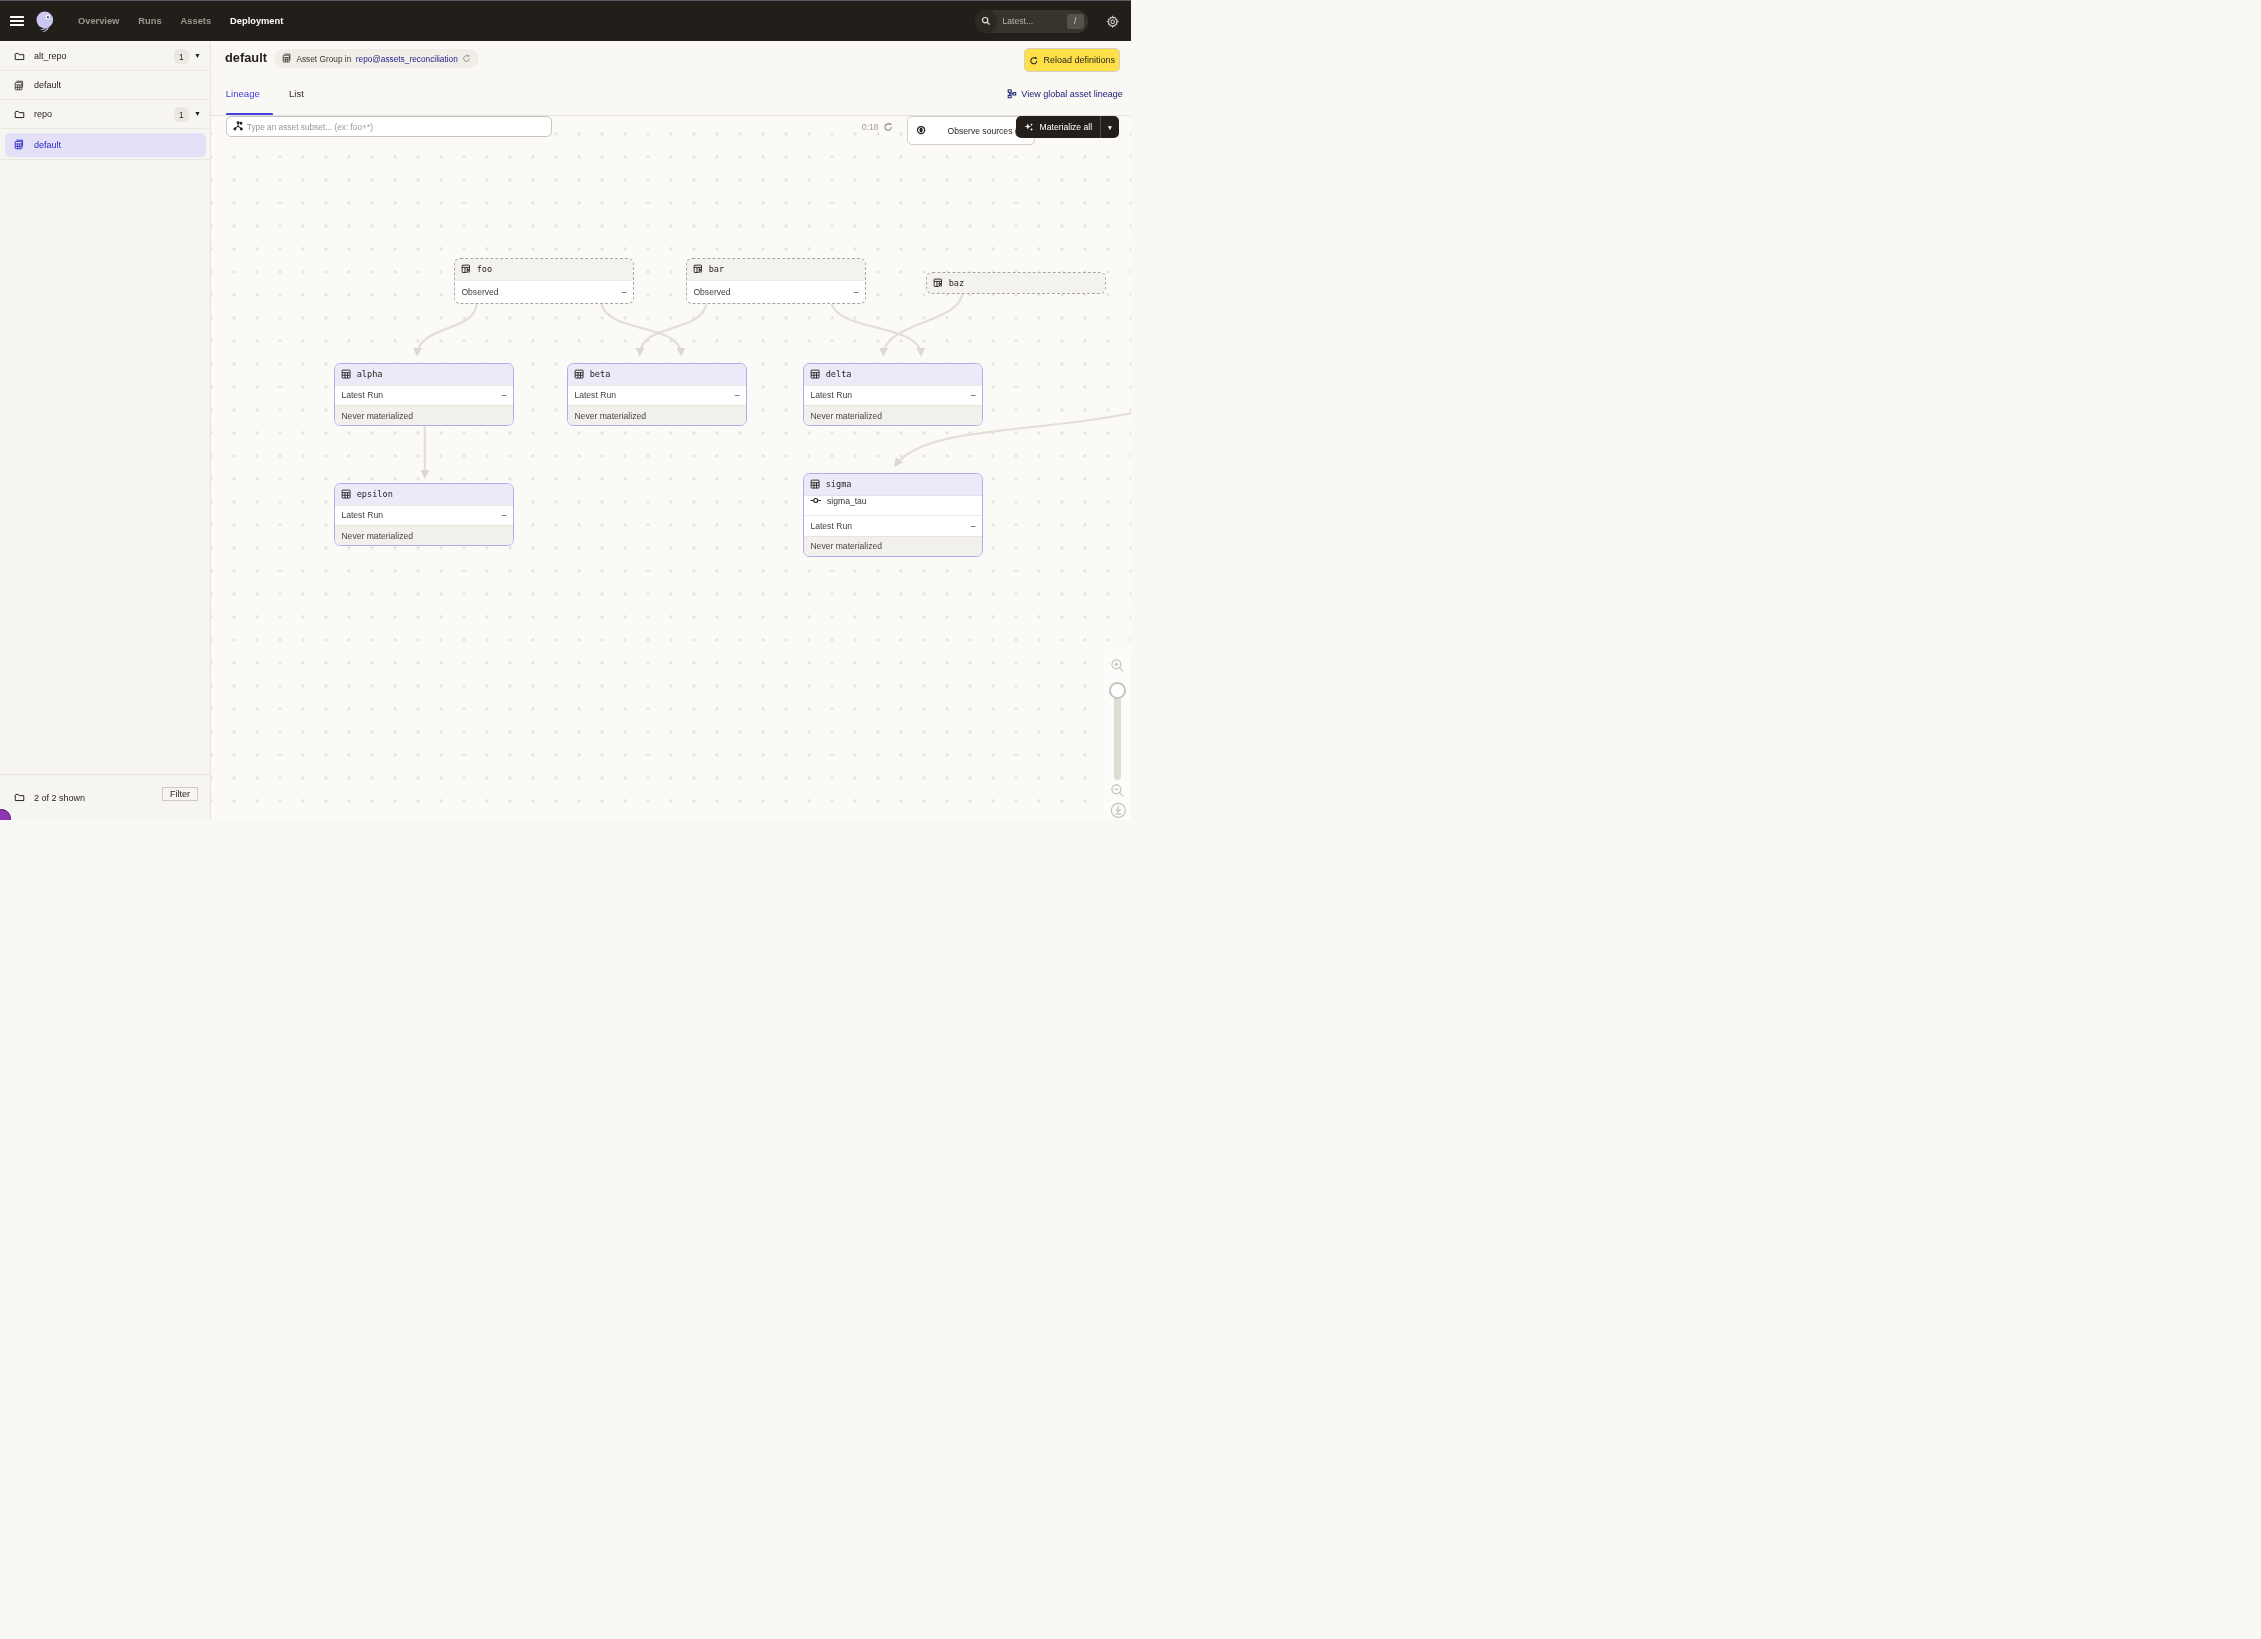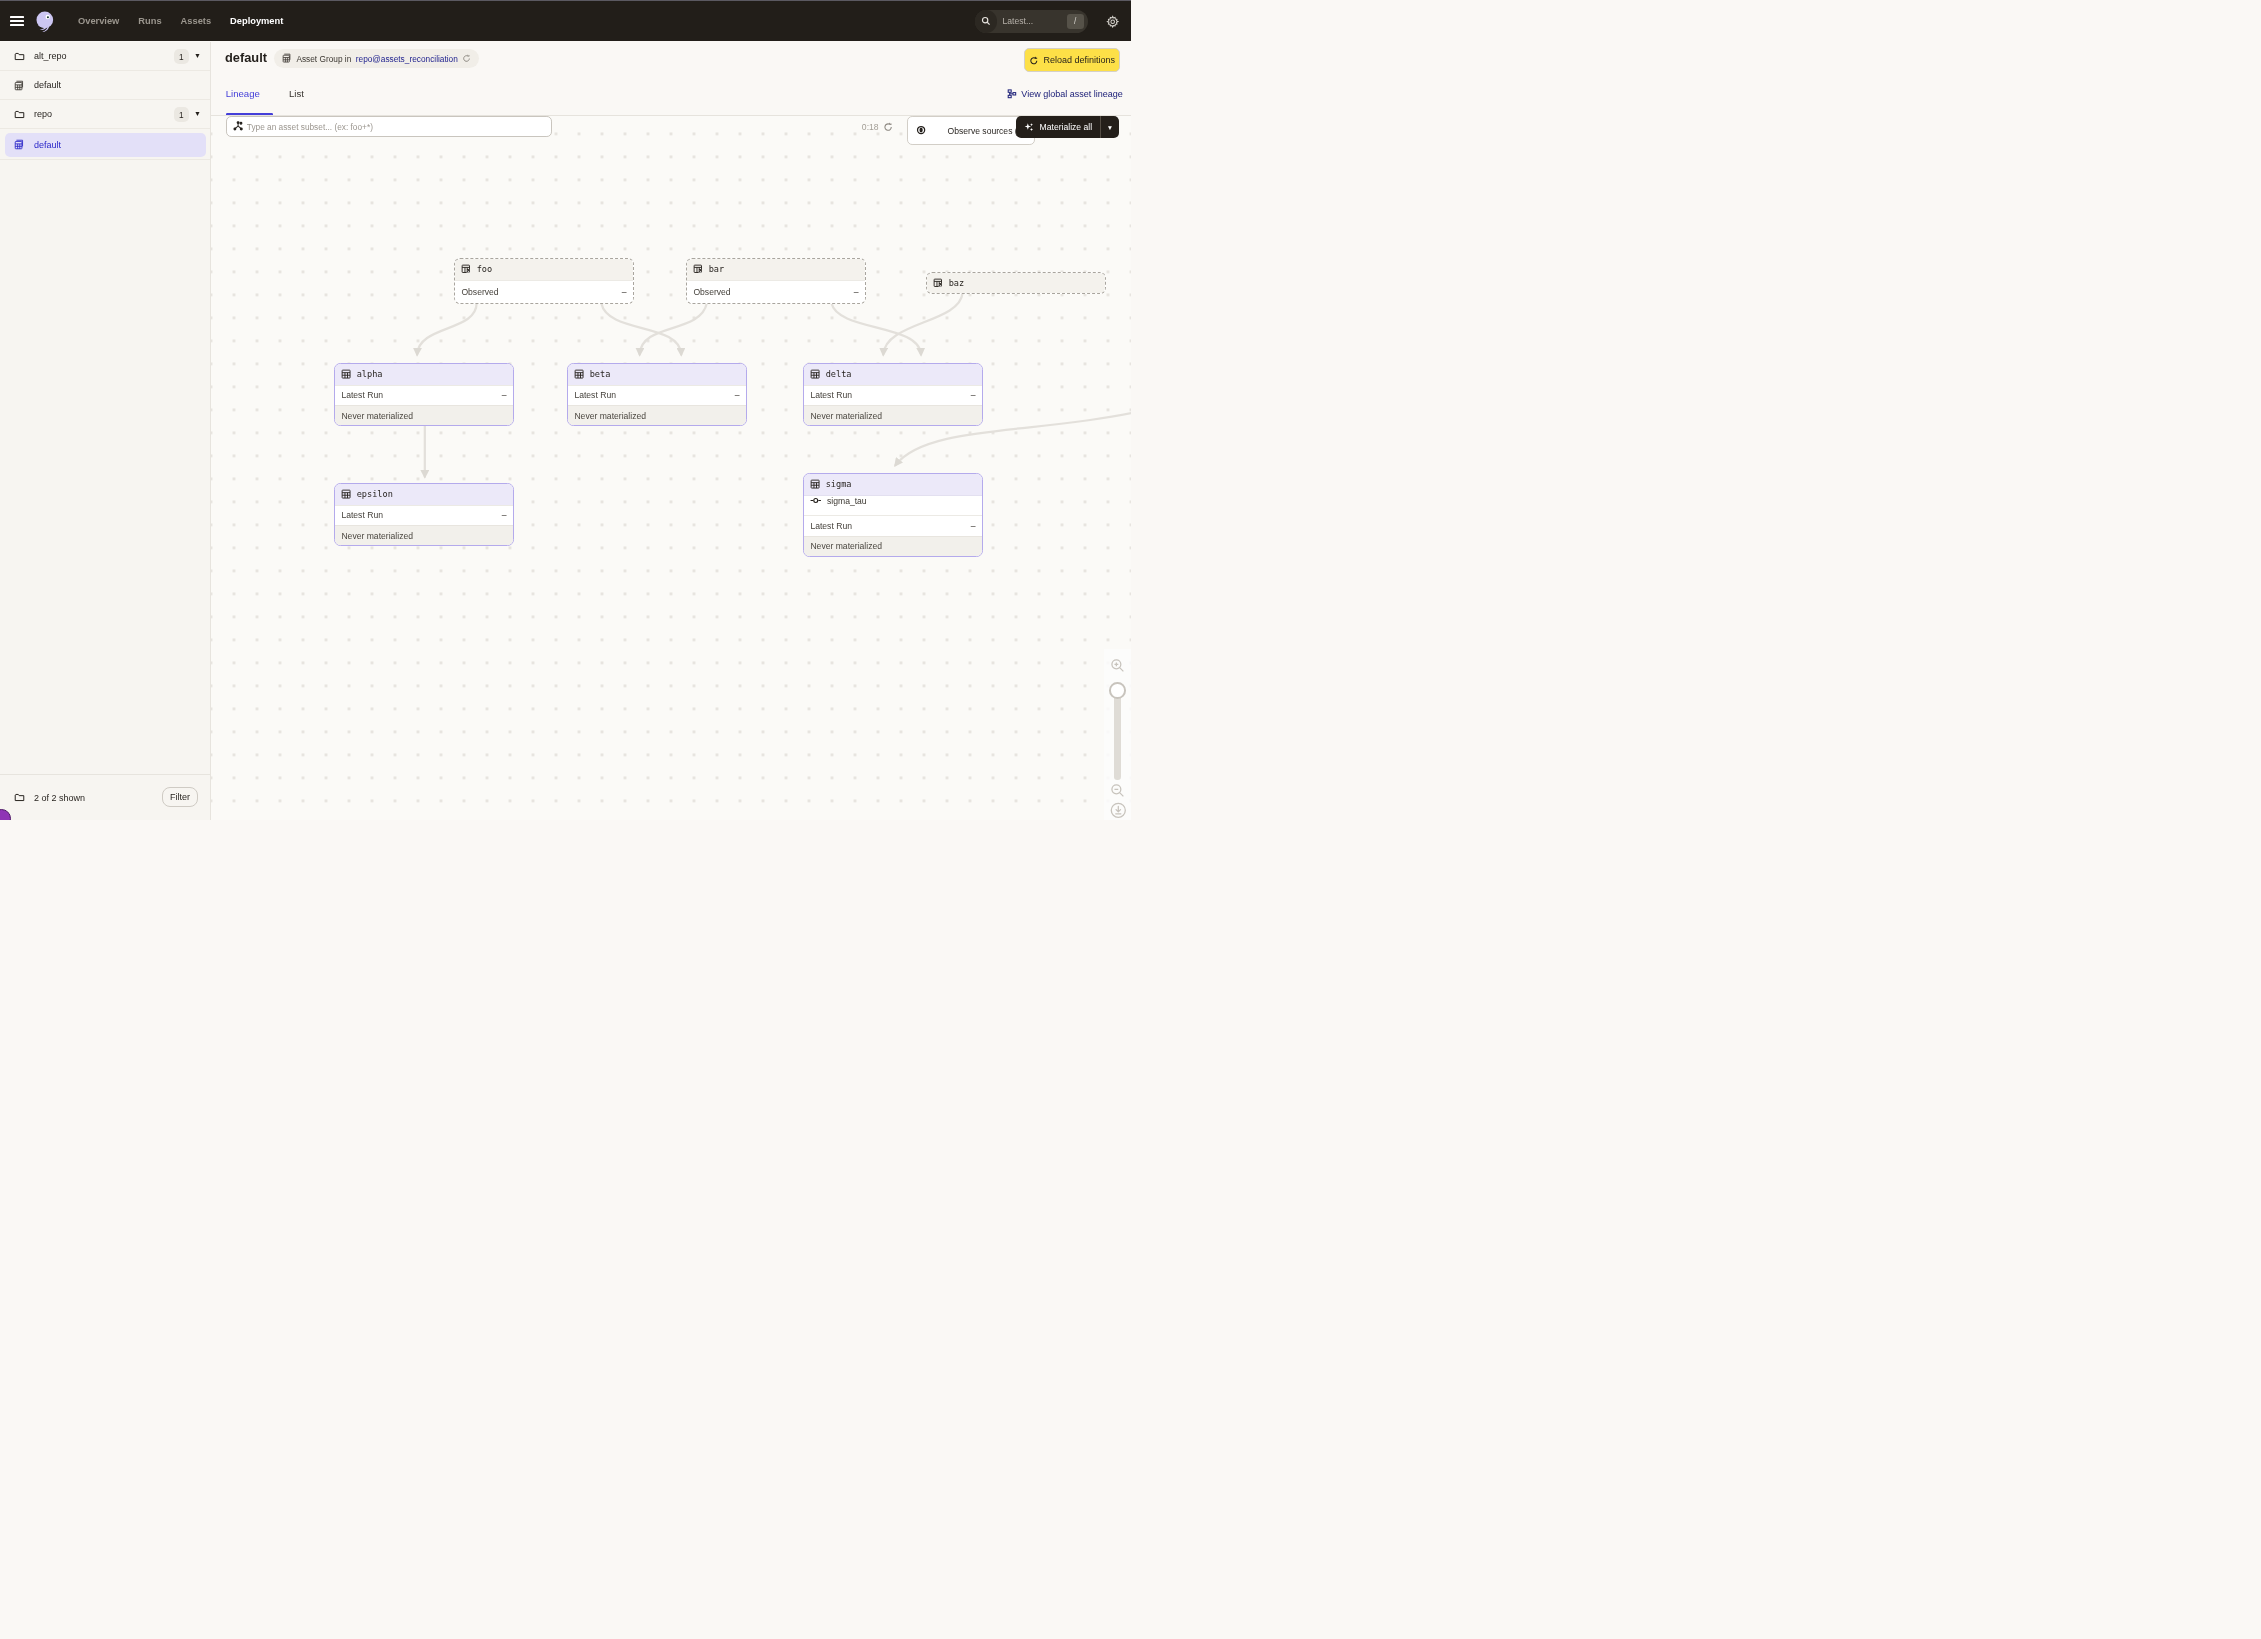--- a/index.html
+++ b/index.html
@@ -31,21 +31,21 @@
   .side-label { margin-left:9px; font-size:9px; color:#231F1B; }
   .count-pill { position:absolute; left:174px; top:7px; width:14.7px; height:15.3px; background:#EBE8E2; border-radius:5.1px; font-size:8.3px; color:#231F1B; display:flex; align-items:center; justify-content:center; }
   .row-caret { position:absolute; left:194px; top:10.2px; font-size:7px; color:#231F1B; }
   .side-row.selected-wrap { height:31px; }
   .selected-pill { position:absolute; left:5.1px; top:3.8px; width:201px; height:24px; background:#E3E0F8; border-radius:5.1px; display:flex; align-items:center; }
   .selected-pill .row-icon { margin-left:9px; }
   .selected-pill .side-label { color:#2B27C9; font-weight:500; }
   .side-footer { position:absolute; left:0; bottom:0; width:210px; height:46px; border-top:0.6px solid #E7E4DE; display:flex; align-items:center; }
   .side-footer .row-icon { margin-left:14px; }
   .side-footer .side-label { font-size:9px; }
-  .filter-btn { position:absolute; left:162px; top:12px; width:36px; height:20px; border:0.6px solid #CFCBC4; border-radius:8px; background:transparent; font-size:9px; color:#231F1B; display:flex; align-items:center; justify-content:center; cursor:pointer; font-family:"Liberation Sans",sans-serif; }
+  .filter-btn { position:absolute; left:162px; top:12px; width:36px; height:14px; border:0.6px solid #CFCBC4; border-radius:0; background:transparent; font-size:9px; color:#231F1B; display:flex; align-items:center; justify-content:center; cursor:pointer; font-family:"Liberation Sans",sans-serif; }
   .purple-blob { position:absolute; left:-7.7px; bottom:-7.7px; width:19px; height:19px; border-radius:50%; background:#8F35B5; border:1.9px solid #4E1A66; }
 
   
   .main-top { position:absolute; left:211px; top:42px; width:920px; height:74px; background:#FAF8F5; border-bottom:0.6px solid #E6E3DD; z-index:30; }
   .page-title { position:absolute; left:14px; top:8.3px; font-size:12.8px; font-weight:700; color:#231F1B; }
   .group-pill { position:absolute; left:63px; top:7px; height:19px; background:#F1EEE8; border-radius:9.6px; display:flex; align-items:center; padding:0 7.7px; gap:4.5px; }
   .group-pill .txt { font-size:8.3px; color:#3B3731; }
   .group-pill a { font-size:8.3px; color:#22248F; text-decoration:none; cursor:pointer; }
   .reload-btn { position:absolute; left:813px; top:6.4px; width:96px; height:24px; background:#fde047; border:0.6px solid #D4D0C9; border-radius:5.1px; display:flex; align-items:center; justify-content:center; gap:5.1px; font-size:9px; color:#231F1B; cursor:pointer; }
   .tab { position:absolute; top:46px; font-size:9.6px; font-weight:500; cursor:pointer; }

